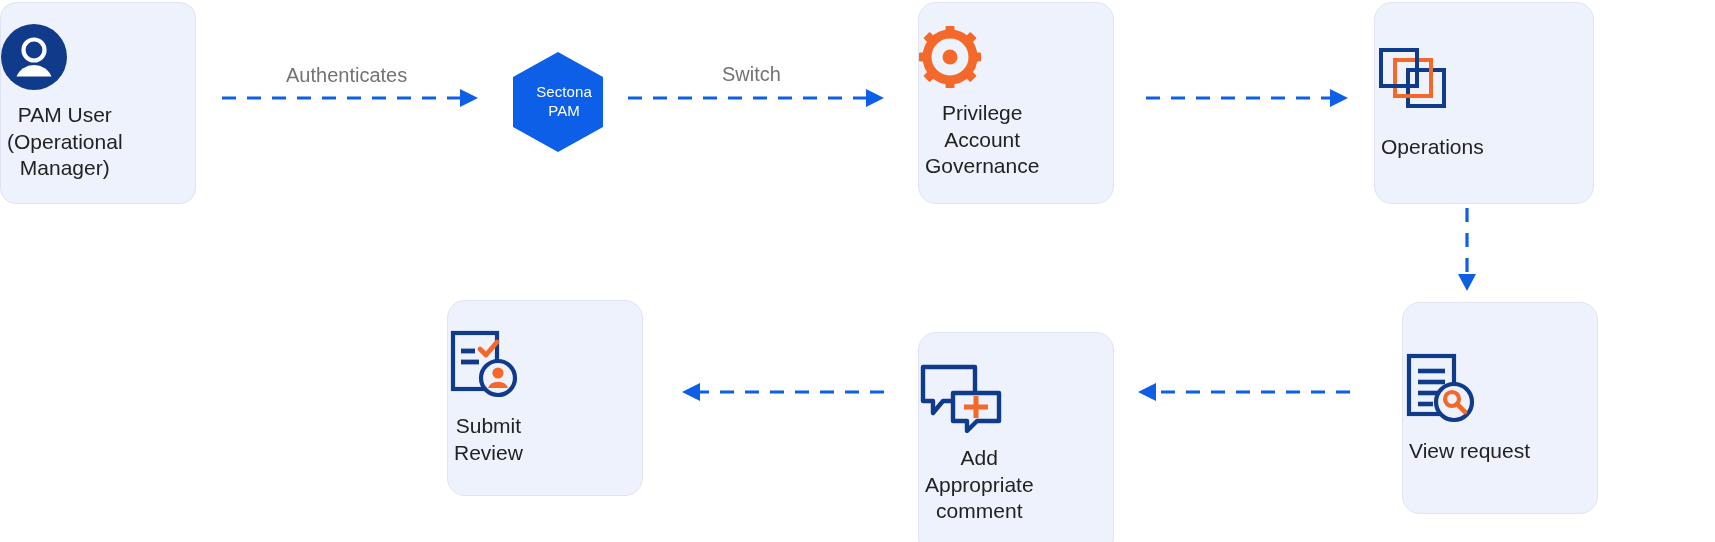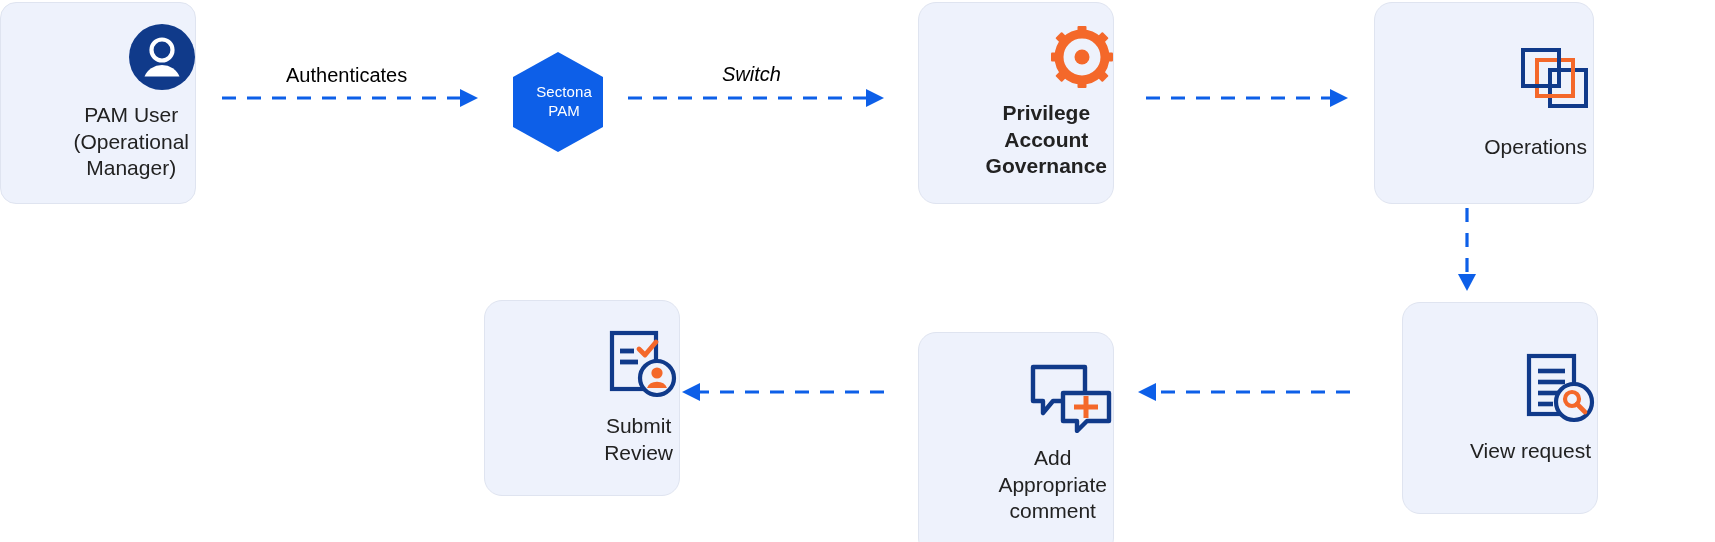--- a/index.html
+++ b/index.html
@@ -23,21 +23,21 @@
 
   
   .card {
     position: absolute;
     background: #eef2fc;
     border: 1px solid #dfe4f0;
     border-radius: 18px;
     box-sizing: border-box;
     display: flex;
     flex-direction: column;
-    align-items: flex-end;
+    align-items: flex-start;
     justify-content: center;
   }
   .card-icon {
     display: flex;
     align-items: center;
     justify-content: center;
     line-height: 0;
   }
   .card-label {
     margin-top: 12px;
@@ -48,24 +48,24 @@
     white-space: pre-line;
     padding: 0 6px;
   }
 
   
   #card-pam-user      { left: 0px;    top: 2px;   width: 196px; height: 202px; border-radius: 16px; }
   #card-governance    { left: 918px;  top: 2px;   width: 196px; height: 202px; }
   #card-operations    { left: 1374px; top: 2px;   width: 220px; height: 202px; }
   #card-view-request  { left: 1374px; top: 302px; width: 196px; height: 212px; margin-left: 28px; }
   #card-add-comment   { left: 918px;  top: 300px; width: 196px; height: 224px; margin-top: 32px; }
-  #card-submit-review { left: 484px;  top: 300px; width: 196px; height: 196px; }
+  #card-submit-review { left: 447px;  top: 300px; width: 196px; height: 196px; }
 
   #card-pam-user .card-label      { font-size: 21px; }
-  #card-governance .card-label    { font-size: 21px; font-weight: bold; }
+  #card-governance .card-label    { font-size: 21px; }
 
   
   #hexagon {
     position: absolute;
     left: 513px;
     top: 52px;
     width: 90px;
     height: 100px;
   }
   #hexagon .hex-label {
@@ -86,29 +86,29 @@
     letter-spacing: 0.1px;
   }
 
   
   .arrow {
     position: absolute;
     line-height: 0;
   }
   .arrow-label {
     position: absolute;
-    color: #000000;
+    color: #737373;
     font-size: 20px;
     white-space: nowrap;
   }
 
   #arrow-authenticates { left: 222px;  top: 86px;  width: 258px; height: 24px; }
   #label-authenticates { left: 286px;  top: 64px; }
   #arrow-switch        { left: 628px;  top: 86px;  width: 258px; height: 24px; }
-  #label-switch        { left: 722px;  top: 63px; font-style: italic; }
+  #label-switch        { left: 722px;  top: 63px; }
   #arrow-gov-to-ops    { left: 1146px; top: 86px;  width: 204px; height: 24px; }
   #arrow-ops-down      { left: 1455px; top: 208px; width: 24px;  height: 84px; }
   #arrow-view-to-comm  { left: 1136px; top: 380px; width: 214px; height: 24px; }
   #arrow-comm-to-sub   { left: 680px;  top: 380px; width: 204px; height: 24px; }
 </style>
 </head>
 <body>
 
 <div id="canvas">
 

